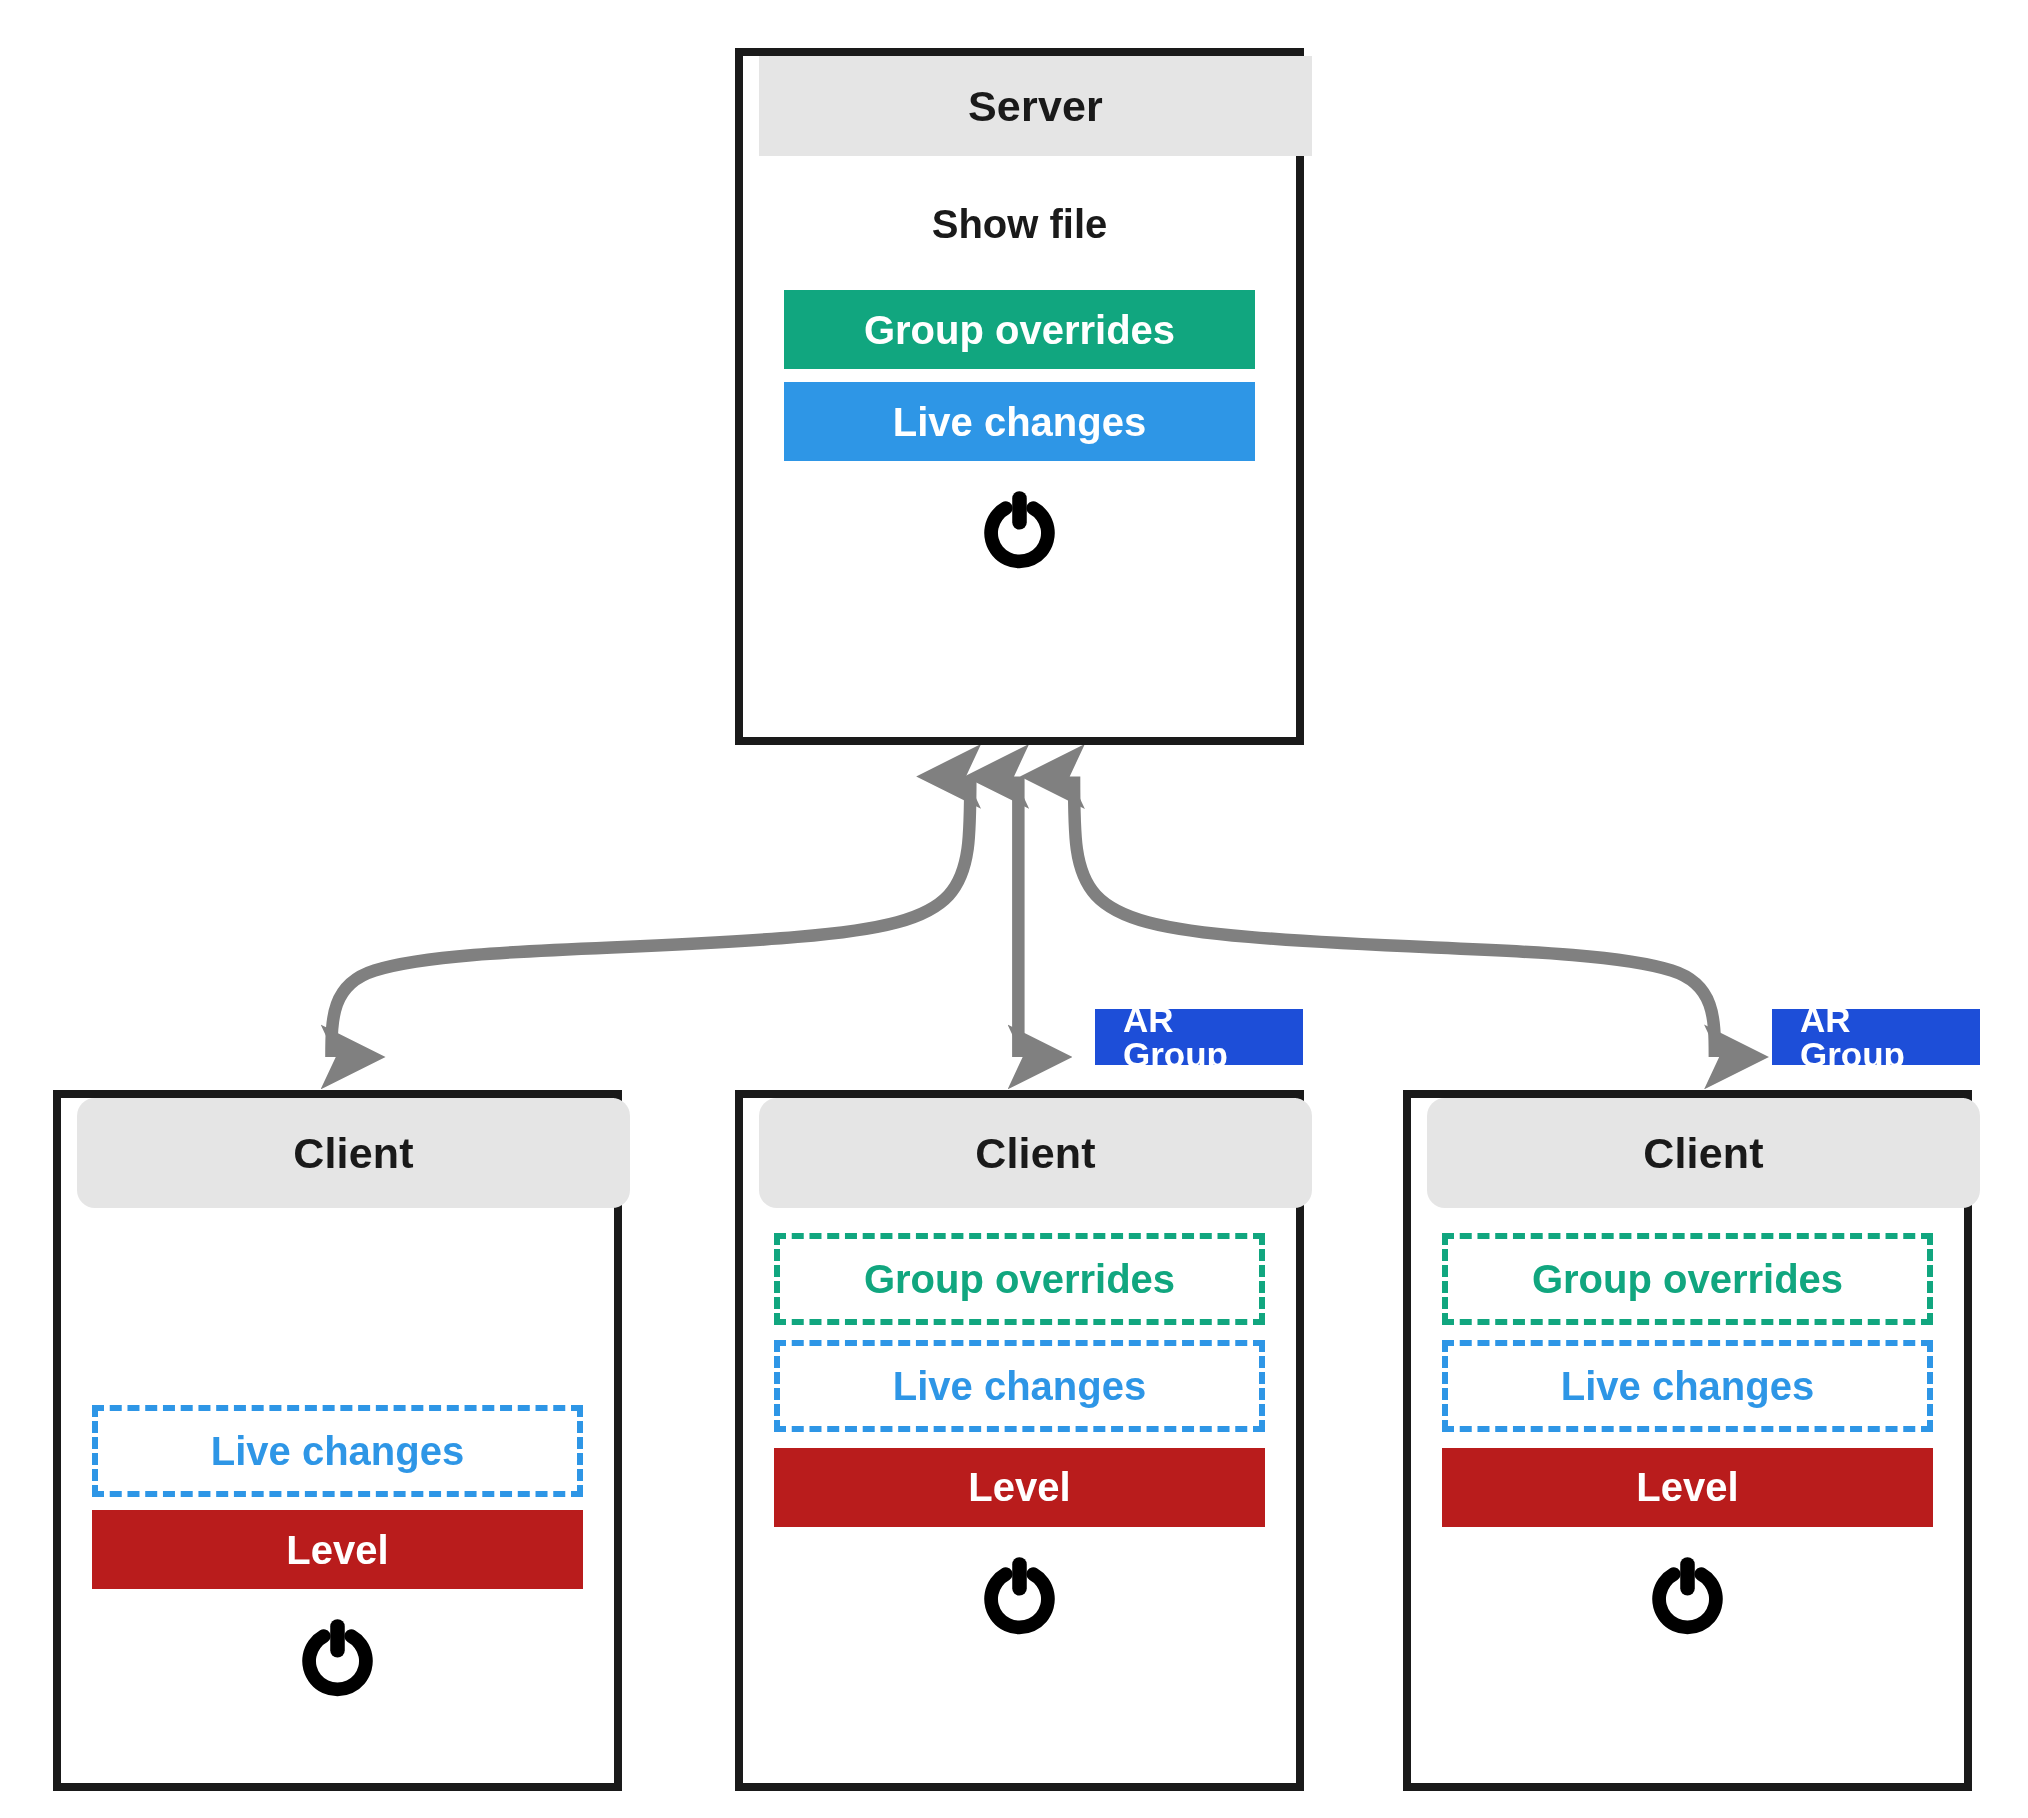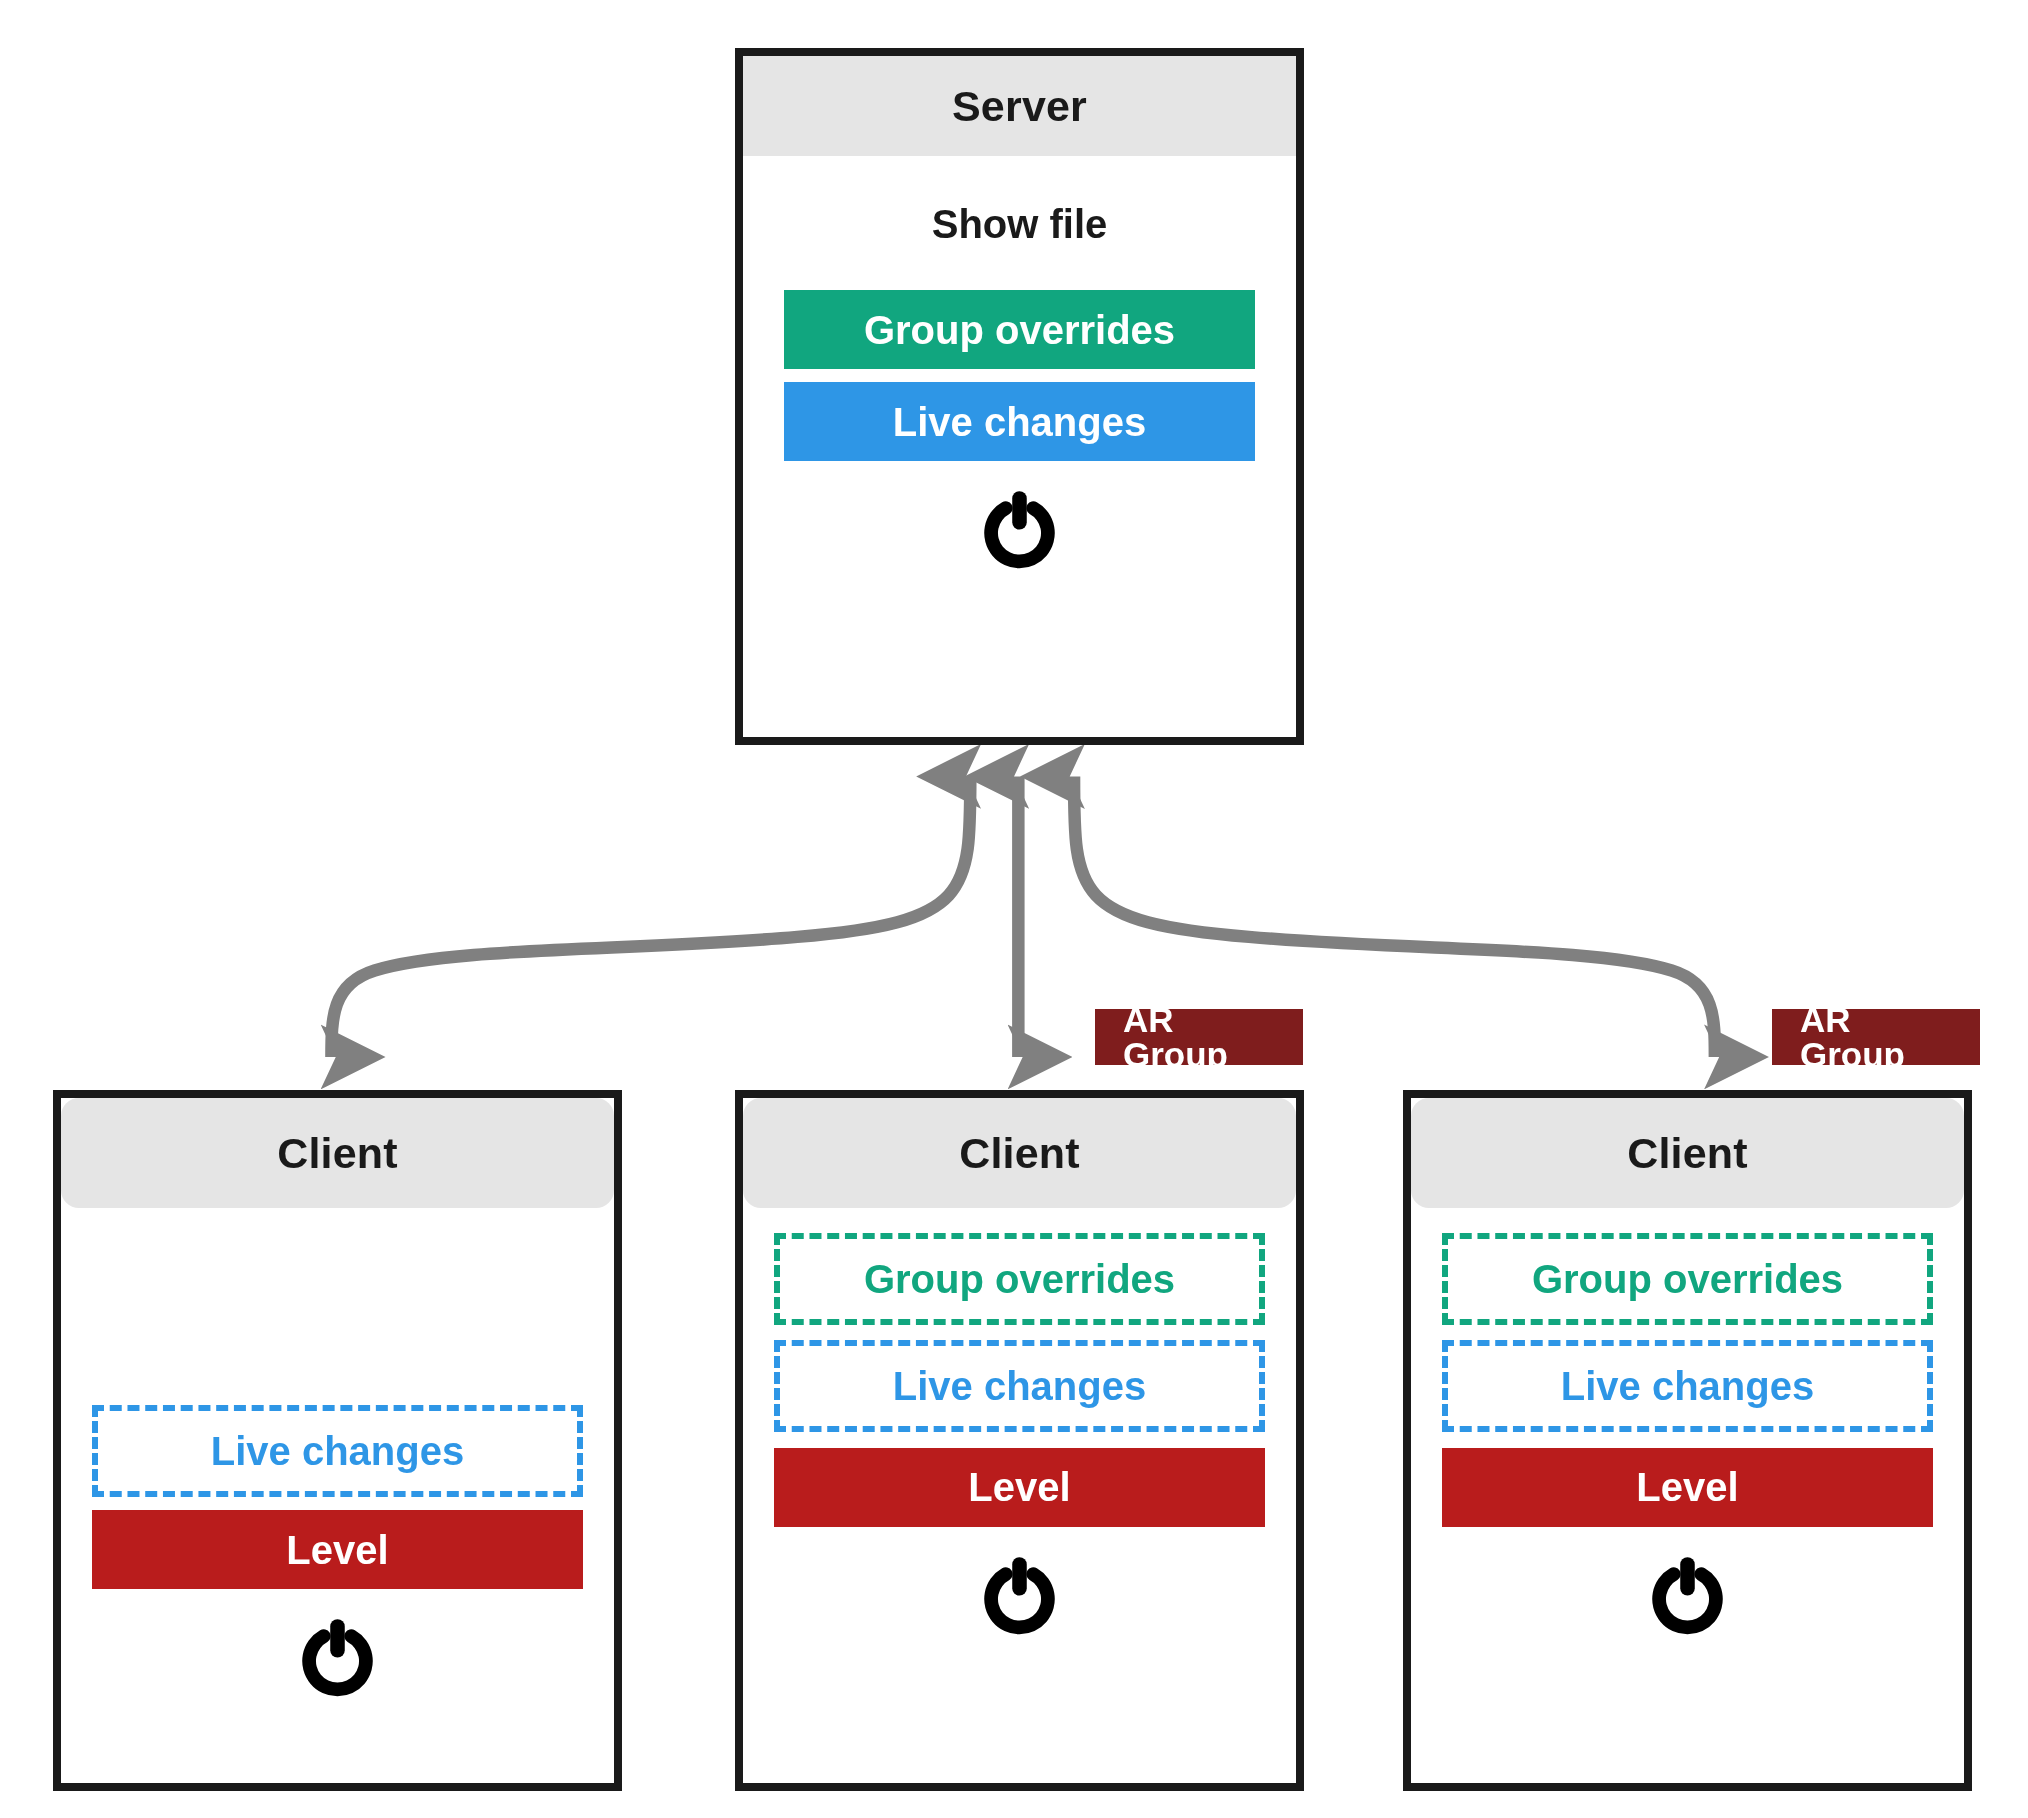--- a/index.html
+++ b/index.html
@@ -11,21 +11,21 @@
 
   
   #connectors{position:absolute;left:0;top:0;width:2029px;height:1819px;
               pointer-events:none;}
 
   
   .node{position:absolute;box-sizing:border-box;background:#ffffff;
         border:8.6px solid #1a1a1a;display:flex;flex-direction:column;}
   .node-header{background:#e5e5e5;width:100%;box-sizing:border-box;
                display:flex;align-items:center;justify-content:center;
-               color:#1a1a1a;font-weight:bold;letter-spacing:0.2px;}
+               color:#1a1a1a;font-weight:bold;letter-spacing:0.2px;margin-left:16px;}
   .node-body{flex:1;width:100%;box-sizing:border-box;display:flex;
              flex-direction:column;align-items:center;}
 
   
   #server-node{left:735px;top:48px;width:569px;height:697px;}
   #server-node .node-header{height:100px;font-size:43px;}
   #server-node .node-body{padding:0 41px;}
   .server-caption{margin-top:48px;font-size:40px;font-weight:bold;color:#1a1a1a;
                   text-align:center;line-height:1;}
 
@@ -55,21 +55,21 @@
 
   .client-node .ghost{height:92px;}
   .slot-spacer{width:100%;}
 
   .client-node .bar-amber{height:79px;}
 
   
   .power-icon{margin-top:25px;display:block;}
 
   
-  .ar-badge{position:absolute;background:#7f1d1d;color:#ffffff;
+  .ar-badge{position:absolute;background:#1d4ed8;color:#ffffff;
             font-weight:bold;font-size:35px;line-height:1;
             display:flex;align-items:center;justify-content:center;
             height:56px;padding:0 28px;box-sizing:border-box;}
   #ar-badge-1{left:1095px;top:1009px;width:208px;}
   #ar-badge-2{left:1772px;top:1009px;width:208px;}
 </style>
 </head>
 <body>
 
 <div id="stage">

